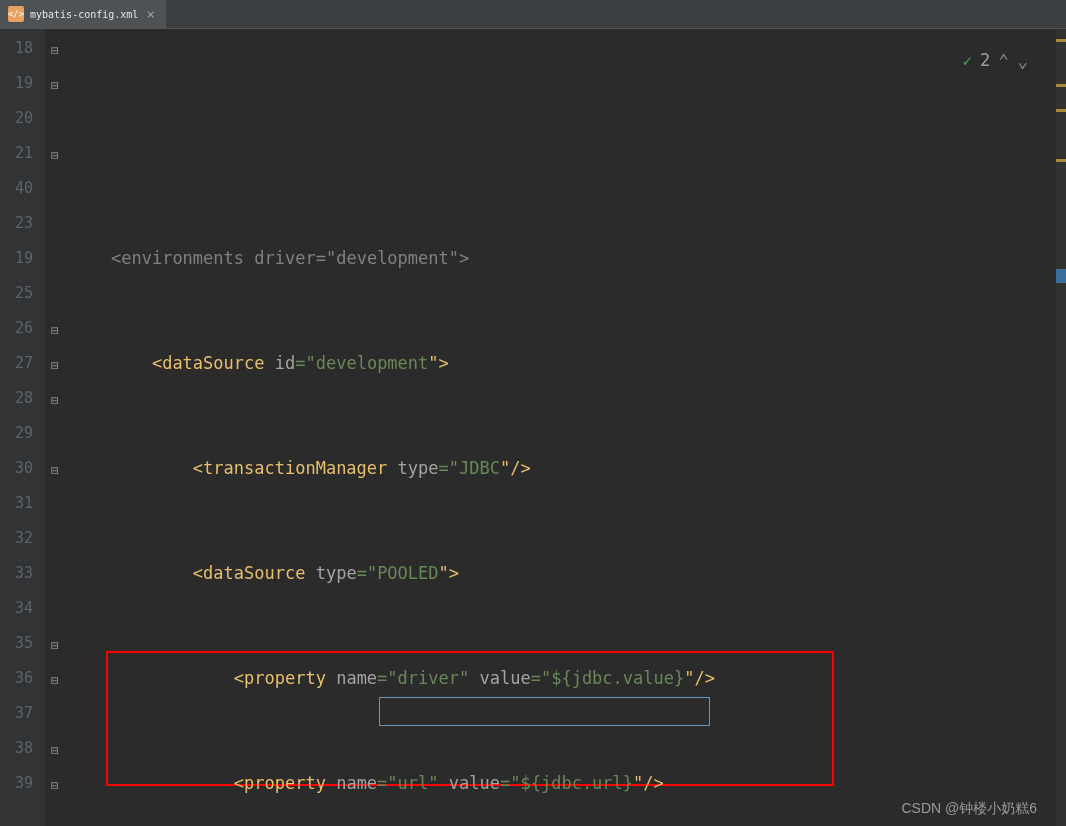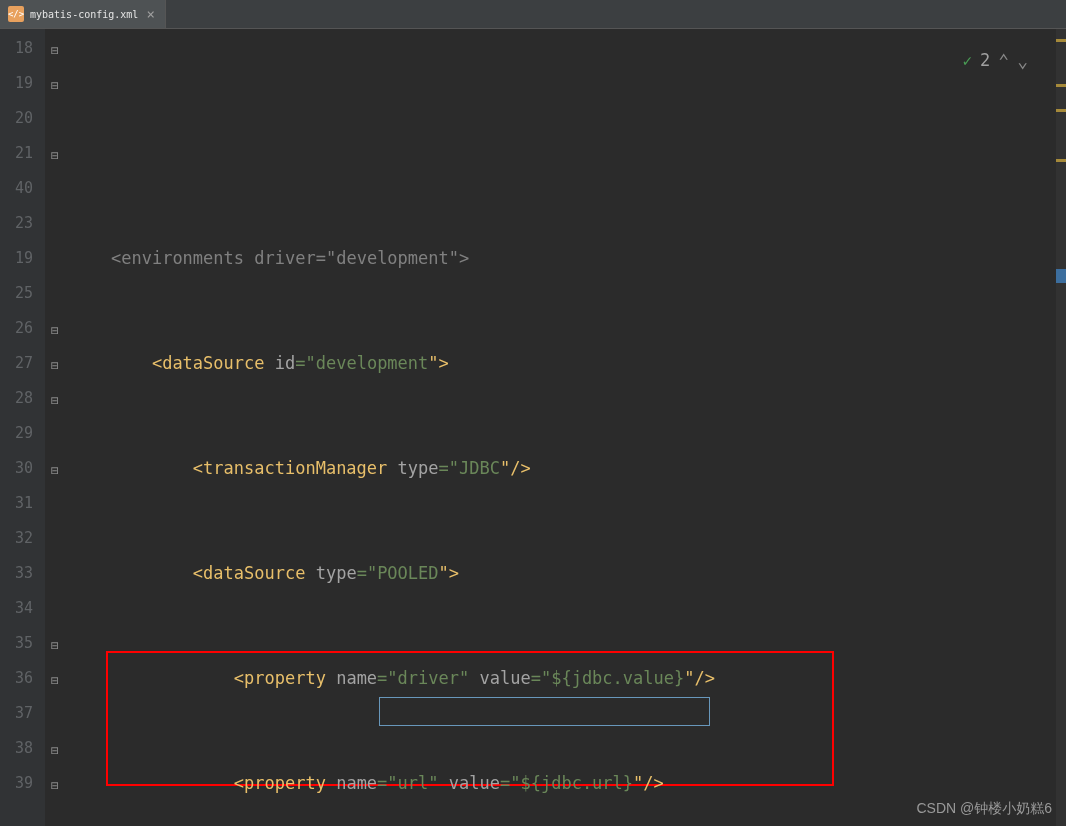--- a/index.html
+++ b/index.html
@@ -138,21 +138,21 @@
       position: relative;
     }
     .minimap-mark {
       position: absolute;
       width: 100%;
       height: 3px;
     }
     .watermark {
       position: absolute;
       bottom: 8px;
-      right: 14px;
+      right: 29px;
       color: #999;
       font-size: 14px;
       font-family: sans-serif;
     }
   </style>
 </head>
 <body>
 
 <div class="ide-container">
   <div class="tab-bar">

